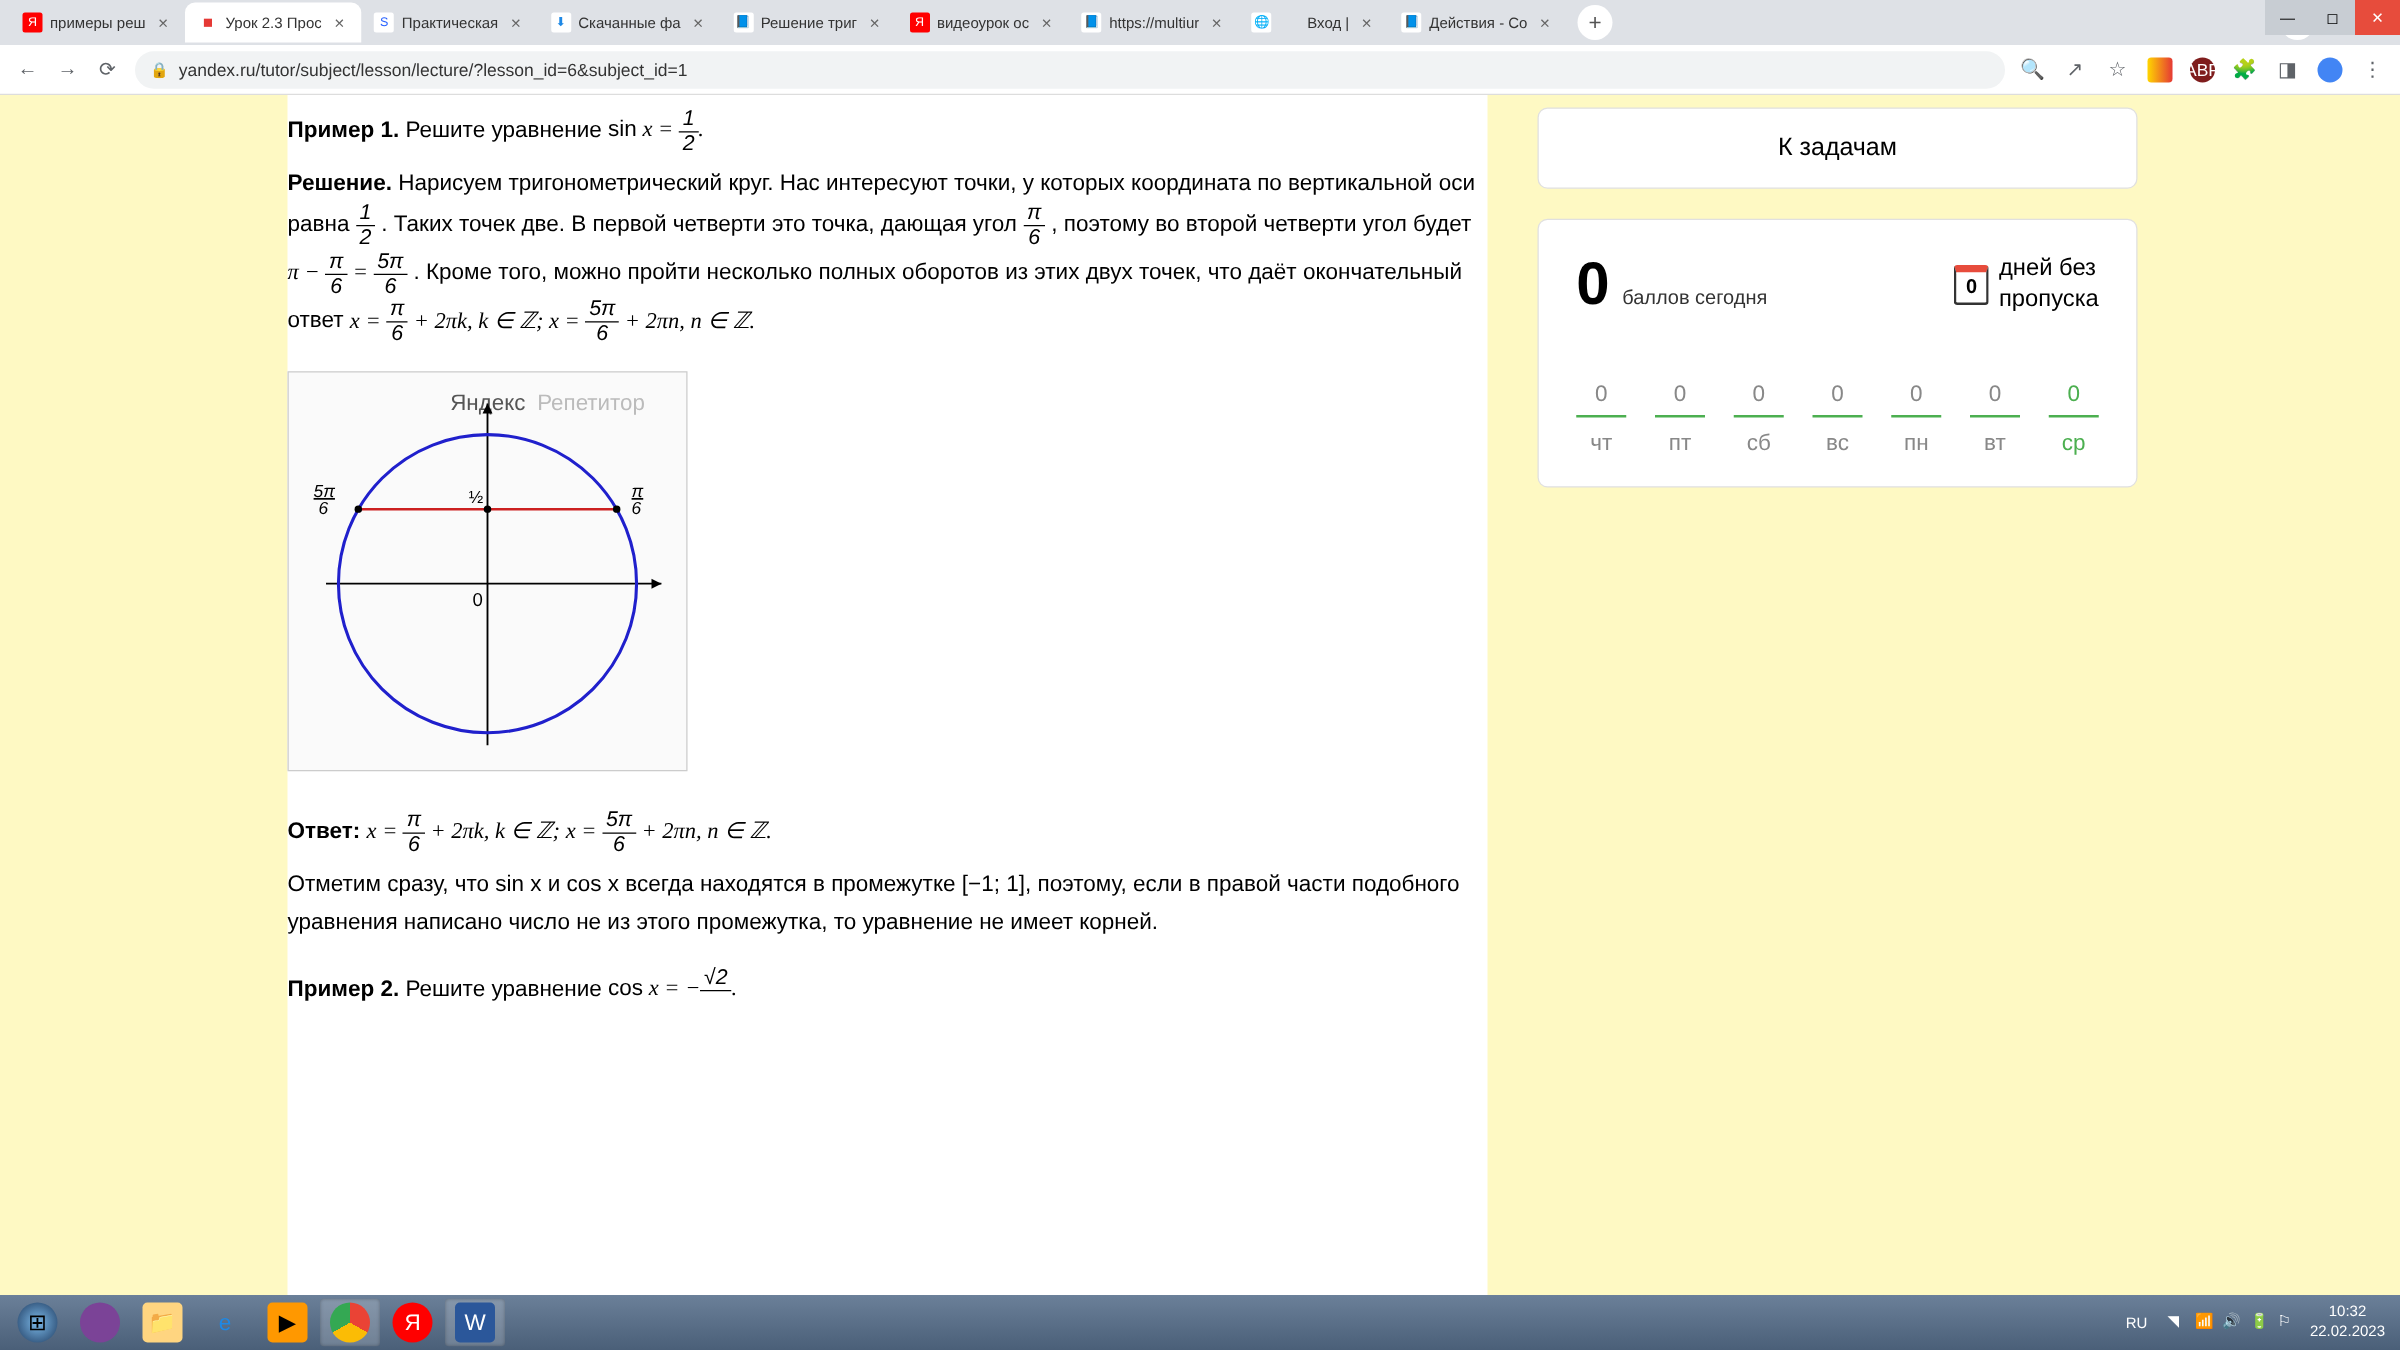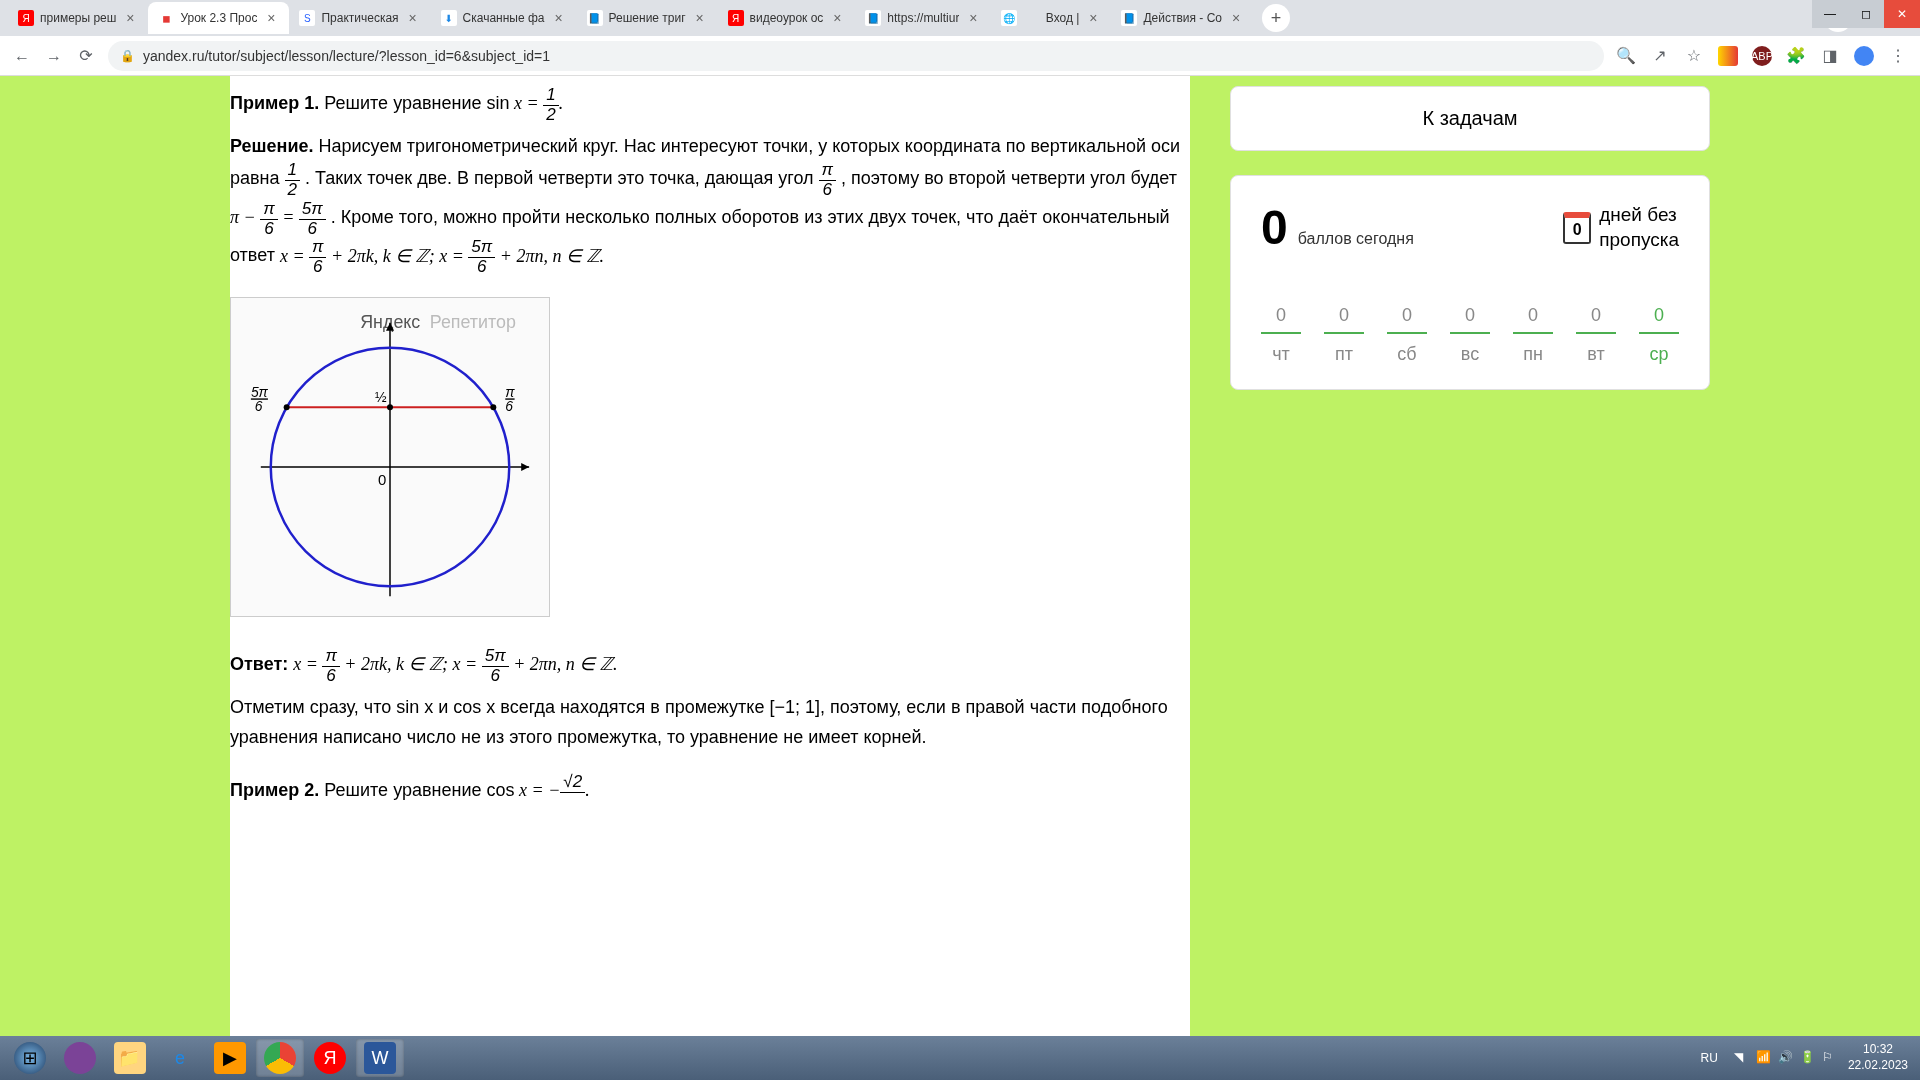--- a/index.html
+++ b/index.html
@@ -21,21 +21,21 @@
 .chevron-btn { width: 28px; height: 28px; display: flex; align-items: center; justify-content: center; border-radius: 50%; background: #fff; margin-right: 60px; cursor: pointer; }
 
 .addr-bar { display: flex; align-items: center; gap: 12px; padding: 6px 12px; background: #fff; height: 40px; border-bottom: 1px solid #ddd; }
 .nav-icon { width: 20px; height: 20px; display: flex; align-items: center; justify-content: center; color: #5f6368; cursor: pointer; font-size: 16px; }
 .url-box { flex: 1; display: flex; align-items: center; gap: 8px; padding: 0 12px; height: 30px; background: #f1f3f4; border-radius: 15px; font-size: 14px; color: #333; }
 .lock { font-size: 12px; }
 .toolbar-icons { display: flex; gap: 14px; align-items: center; }
 .ext-icon { width: 20px; height: 20px; border-radius: 3px; }
 
 
-.page { display: flex; padding: 0 0 0 0; background: #bef264; height: calc(100% - 76px - 44px); }
+.page { display: flex; padding: 0 0 0 0; background: #fef9c3; height: calc(100% - 76px - 44px); }
 .content-col { width: 960px; margin-left: 230px; background: #fff; padding: 10px 0 0 0; font-size: 18px; line-height: 1.7; }
 .content-col p { margin-bottom: 6px; }
 .math { font-family: 'Cambria Math', 'Times New Roman', serif; font-style: italic; }
 .rm { font-style: normal; }
 .frac { display: inline-flex; flex-direction: column; align-items: center; vertical-align: middle; font-size: 0.95em; line-height: 1.1; }
 .frac .num { border-bottom: 1px solid #000; padding: 0 3px; }
 .frac .den { padding: 0 3px; }
 
 .circle-diagram { width: 320px; height: 320px; border: 1px solid #ccc; margin: 20px 0 30px 0; position: relative; background: #fafafa; }
 .circle-diagram svg { width: 100%; height: 100%; }
@@ -140,21 +140,21 @@
     <span class="nav-icon">⟳</span>
     <div class="url-box">
       <span class="lock">🔒</span>
       <span>yandex.ru/tutor/subject/lesson/lecture/?lesson_id=6&amp;subject_id=1</span>
     </div>
     <div class="toolbar-icons">
       <span class="nav-icon">🔍</span>
       <span class="nav-icon">↗</span>
       <span class="nav-icon">☆</span>
       <span class="ext-icon" style="background:linear-gradient(90deg,#ffd600,#e53935)"></span>
-      <span class="ext-icon" style="background:#7f1d1d;border-radius:50%;display:flex;align-items:center;justify-content:center;color:#fff;font-size:11px">ABP</span>
+      <span class="ext-icon" style="background:#7f1d1d;border-radius:50%;display:flex;align-items:center;justify-content:center;color:#fff;font-size:14px">ABP</span>
       <span class="nav-icon">🧩</span>
       <span class="nav-icon">◨</span>
       <span class="ext-icon" style="background:#4285f4;border-radius:50%"></span>
       <span class="nav-icon">⋮</span>
     </div>
   </div>
 </div>
 
 <div class="page">
   <div class="content-col">

